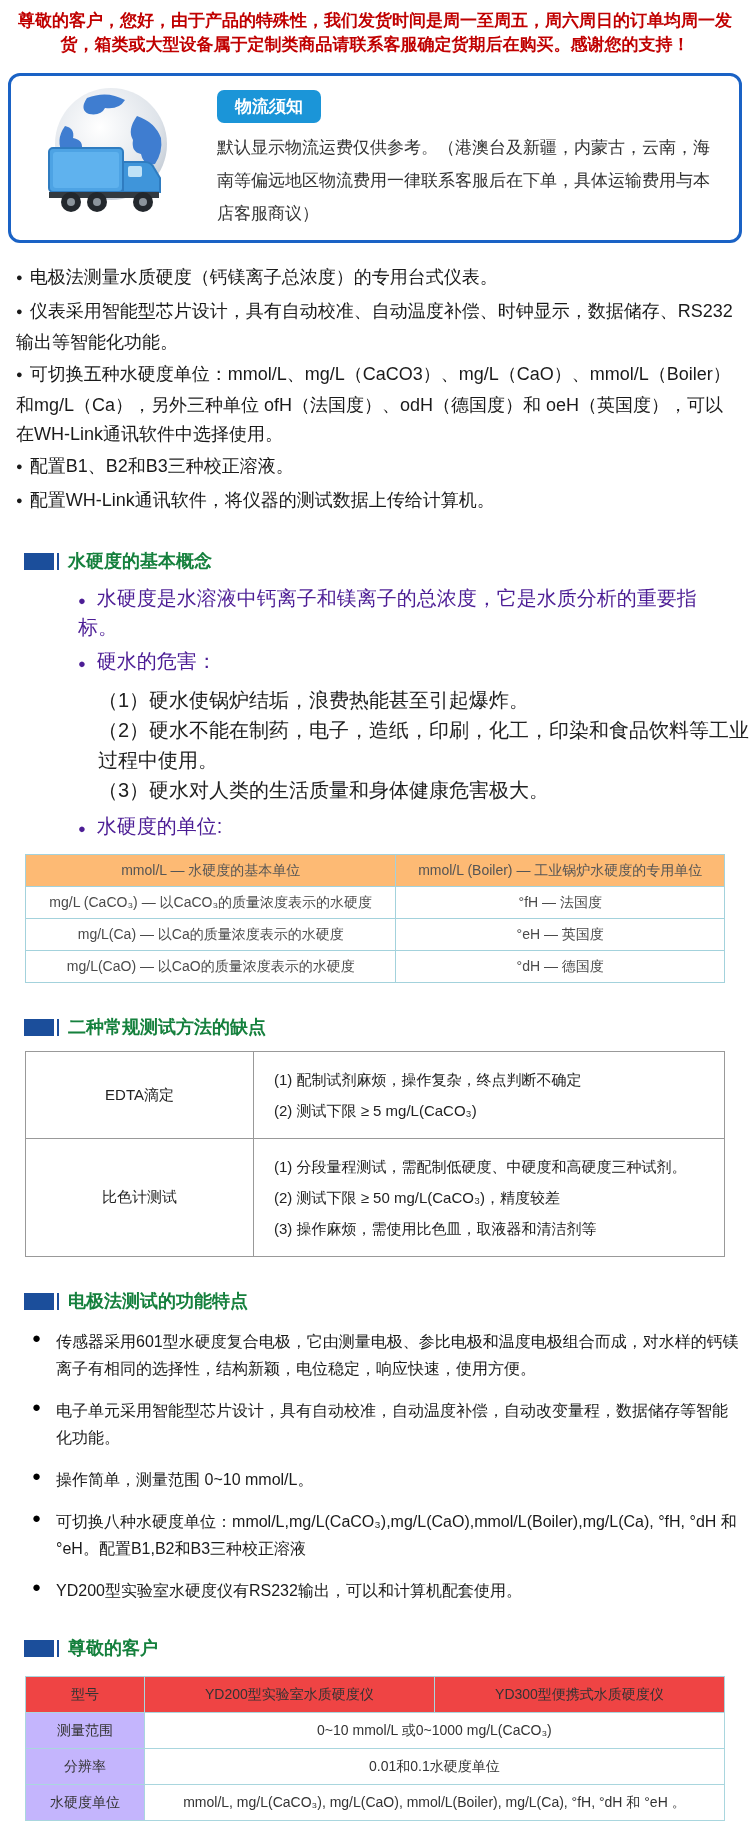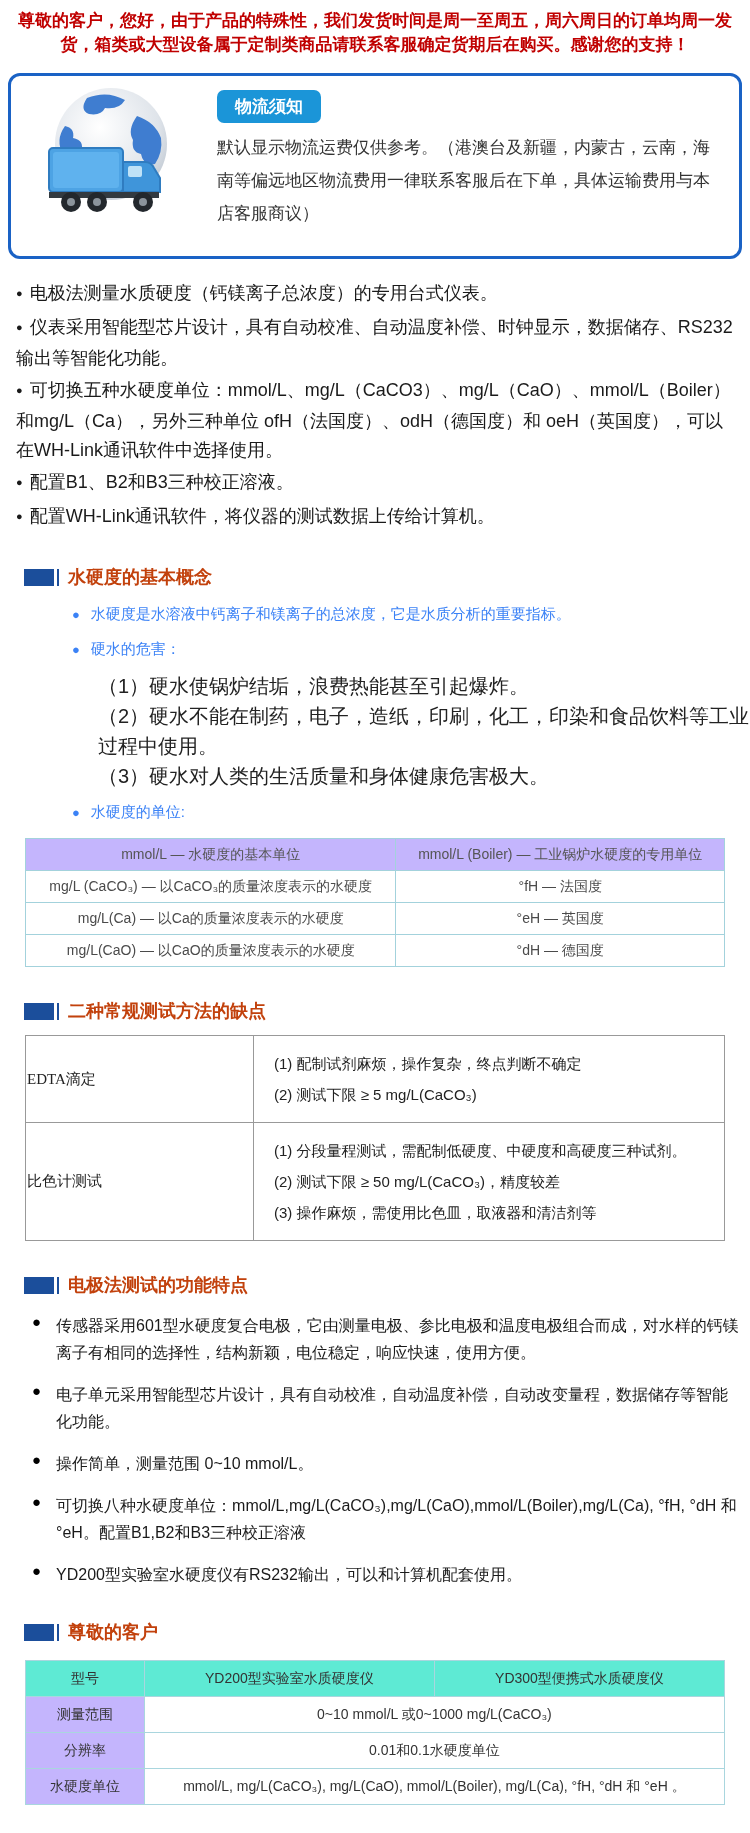--- a/index.html
+++ b/index.html
@@ -4,70 +4,70 @@
 <style>
   html,body { margin:0; padding:0; background:#ffffff; }
   body { width:750px; font-family:"Liberation Sans","DejaVu Sans",sans-serif; }
 
   
   .top-notice { color:#c00000; font-weight:bold; font-size:17px; line-height:24px;
     text-align:center; padding:9px 10px 0 10px; }
 
   
   .logi-box { margin:16px 8px 0 8px; border:3px solid #1a62c5; border-radius:12px;
-    display:flex; align-items:flex-start; padding:10px 20px 26px 16px; gap:28px; background:#fff; }
+    display:flex; align-items:flex-start; padding:10px 20px 10px 16px; gap:28px; background:#fff; }
   .logi-img { width:162px; flex:none; }
   .logi-right { flex:1; padding-top:2px; }
   .logi-badge { display:inline-block; background:#1b95d8; color:#fff; font-size:17px;
     font-weight:bold; padding:5px 18px; border-radius:7px; margin:2px 0 8px 0; }
   .logi-text { font-size:17px; color:#333; line-height:33px; }
 
   
   .intro { list-style:none; margin:20px 0 0 0; padding:0 16px; }
   .intro li { font-size:18px; color:#1a1a1a; line-height:29px; margin:3px 0; }
   .intro li::before { content:"●"; font-size:11px; margin-right:7px; position:relative; top:-2px; }
 
   
   .sec-head { display:flex; align-items:center; margin:32px 0 12px 24px; }
   .sec-sq { width:30px; height:17px; background:#1b4e9b; }
   .sec-bar { width:2px; height:17px; background:#1b4e9b; margin-left:3px; }
-  .sec-title { margin-left:9px; font-size:18px; font-weight:bold; color:#c2410c; }
+  .sec-title { margin-left:9px; font-size:18px; font-weight:bold; color:#15803d; }
 
   
   .concept { margin:4px 0 0 62px; }
-  .c-bullet { font-size:15px; color:#3b82f6; line-height:26px; margin:8px 10px; }
+  .c-bullet { font-size:20px; color:#4c1d95; line-height:26px; margin:8px 16px; }
   .c-bullet::before { content:"●"; font-size:13px; margin-right:11px; }
   .c-sub { font-size:20px; color:#222; line-height:30px; margin-left:36px; }
 
   
   .units-table { width:700px; margin:12px auto 0 auto; border-collapse:collapse;
     font-size:14px; color:#4a4a4a; table-layout:fixed; }
   .units-table td { border:1px solid #a3d2dc; text-align:center; height:29px; padding:1px 4px; }
-  .units-table tr.hd td { background:#c4b5fd; color:#555; }
+  .units-table tr.hd td { background:#fdba74; color:#555; }
 
   
   .draw-table { width:700px; margin:12px auto 0 auto; border-collapse:collapse;
     font-size:15px; color:#222; table-layout:fixed; }
   .draw-table td { border:1px solid #999; }
-  .draw-table td.m { width:225px; text-align:left;font-family:Liberation Serif, serif; }
+  .draw-table td.m { width:225px; text-align:center; }
   .draw-table td.d { padding:12px 20px; }
   .draw-table .dl { line-height:31px; }
 
   
   .features { margin:4px 0 0 32px; }
   .feat { display:flex; margin:15px 0; }
   .feat::before { content:"●"; font-size:15px; margin:1px 15px 0 0; flex:none; }
   .feat-text { font-size:16px; color:#1a1a1a; line-height:27px; flex:1; padding-right:10px; }
 
   
   .spec-table { width:700px; margin:16px auto 0 auto; border-collapse:collapse;
     font-size:14px; color:#333; table-layout:fixed; }
   .spec-table td { border:1px solid #a9d6de; text-align:center; height:31px; padding:2px 6px; }
   .spec-table td.lab { background:#c4b5fd; }
-  .spec-table tr.hd td { background:#5eead4; }
+  .spec-table tr.hd td { background:#ef4444; }
 </style>
 </head>
 <body>
 
 <div class="top-notice">尊敬的客户，您好，由于产品的特殊性，我们发货时间是周一至周五，周六周日的订单均周一发货，箱类或大型设备属于定制类商品请联系客服确定货期后在购买。感谢您的支持！</div>
 
 <div class="logi-box">
   <div class="logi-img">
     <svg width="162" height="130" viewBox="0 0 162 130">
 

